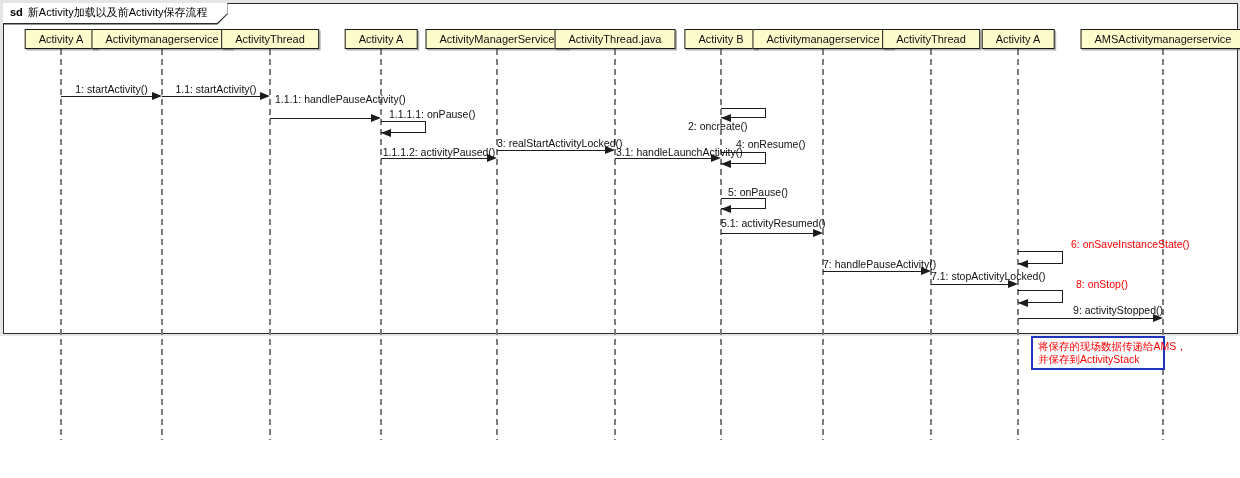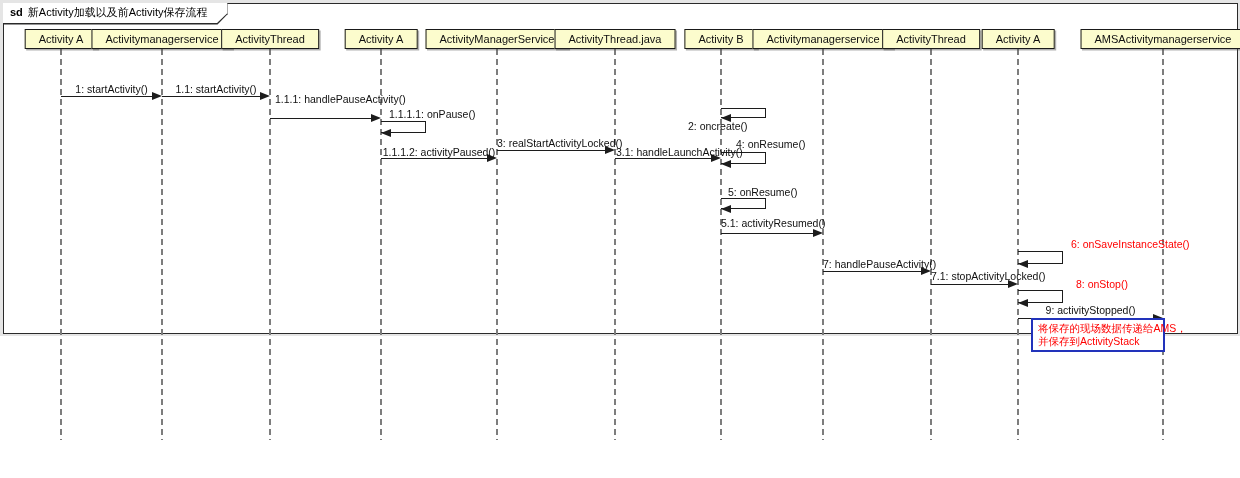--- a/index.html
+++ b/index.html
@@ -162,37 +162,37 @@
       <div class="arrow-right" style="left: 711px; top: 154.2px;"></div>
       <div class="msg-label" style="top: 146px; left: 616px;">3.1: handleLaunchActivity()</div>
       <div class="self-box" style="left: 721px; top: 108px; width: 45px; height: 10px;"></div>
       <div class="arrow-left" style="left: 721px; top: 114px;"></div>
       <div class="msg-label" style="left: 688px; top: 96px; margin-top: 24px;">2: oncreate()</div>
       <div class="self-box" style="left: 721px; top: 152px; width: 45px; height: 12px;"></div>
       <div class="arrow-left" style="left: 721px; top: 160px;"></div>
       <div class="msg-label" style="left: 736px; top: 138px;">4: onResume()</div>
       <div class="self-box" style="left: 721px; top: 198px; width: 45px; height: 11px;"></div>
       <div class="arrow-left" style="left: 721px; top: 205px;"></div>
-      <div class="msg-label" style="left: 728px; top: 186px;">5: onResume()</div>
+      <div class="msg-label" style="left: 728px; top: 186px;">5: onPause()</div>
       <div class="msg-line" style="left: 721px; width: 93px; top: 233px;"></div>
       <div class="arrow-right" style="left: 813px; top: 229.2px;"></div>
       <div class="msg-label center" style="top: 217px; left: 721px; width: 102px;">5.1: activityResumed()</div>
       <div class="self-box" style="left: 1018px; top: 251px; width: 45px; height: 13px;"></div>
       <div class="arrow-left" style="left: 1018px; top: 260px;"></div>
       <div class="msg-label red" style="left: 1051px; top: 238px;">6: onSaveInstanceState()</div>
       <div class="msg-line" style="left: 823px; width: 99px; top: 271px;"></div>
       <div class="arrow-right" style="left: 921px; top: 267.2px;"></div>
       <div class="msg-label center" style="top: 258px; left: 823px; width: 108px;">7: handlePauseActivity()</div>
       <div class="msg-line" style="left: 931px; width: 78px; top: 284px;"></div>
       <div class="arrow-right" style="left: 1008px; top: 280.2px;"></div>
       <div class="msg-label center" style="top: 270px; left: 931px; width: 87px;">7.1: stopActivityLocked()</div>
       <div class="self-box" style="left: 1018px; top: 290px; width: 45px; height: 13px;"></div>
       <div class="arrow-left" style="left: 1018px; top: 299px;"></div>
       <div class="msg-label red" style="left: 1056px; top: 278px;">8: onStop()</div>
       <div class="msg-line" style="left: 1018px; width: 136px; top: 318px;"></div>
       <div class="arrow-right" style="left: 1153px; top: 314.2px;"></div>
-      <div class="msg-label center" style="top: 304px; left: 1018px; width: 145px;">9: activityStopped()</div>
-      <div class="note-box" style="left: 1031px; top: 318px; width: 134px; min-height: 32px;">
+      <div class="msg-label center" style="top: 304px; left: 1018px; width: 145px; text-align: right;">9: activityStopped()</div>
+      <div class="note-box" style="left: 1031px; top: 336px; width: 134px; min-height: 32px;">
         <div>将保存的现场数据传递给AMS，</div>
         <div>并保存到ActivityStack</div>
       </div>
     </div>
 </div>
 
 </body></html>

